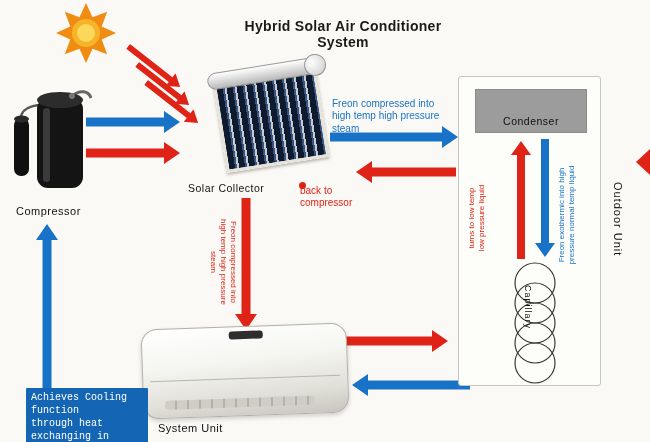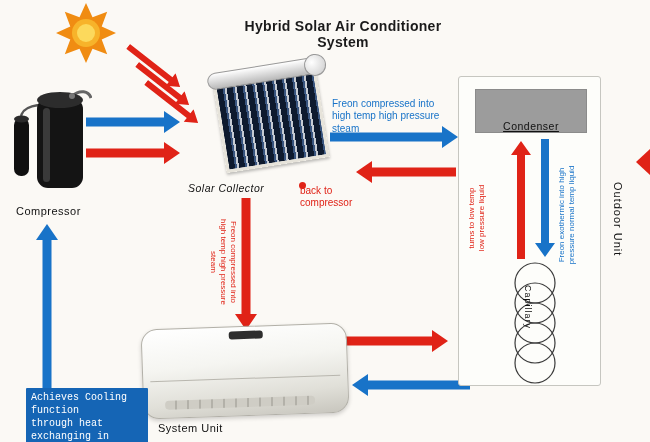--- a/index.html
+++ b/index.html
@@ -20,21 +20,21 @@
   .fs85{font-size:10px;}
   .dev-label{font-size:11px;color:#111;letter-spacing:.5px;}
   .vrot-ccw{transform:rotate(-90deg);transform-origin:0 0;}
   .vrot-cw{transform:rotate(90deg);transform-origin:0 0;}
   .vtext{writing-mode:vertical-rl;text-orientation:mixed;}
   .fill-red{fill:var(--red);}
   .fill-blue{fill:var(--blue);}
   .bluebox{background:var(--box_blue);color:#fff;padding:3px 5px;line-height:1.3;white-space:pre-line;border-radius:1px;font-family:Liberation Mono, monospace;}
   .title{font-size:14px;font-weight:bold;letter-spacing:.3px;color:#1a1a1a;text-align:center;}
   .outdoor-box{background:#fdfdfa;border:1px solid #c6c6c0;border-radius:3px;}
-  .condenser{background:var(--condenser_gray);display:flex;align-items:flex-end;justify-content:center;font-size:10.5px;color:#111;letter-spacing:.5px;border:1px solid #8b8b8b;text-decoration:underline;}
+  .condenser{background:var(--condenser_gray);display:flex;align-items:flex-end;justify-content:center;padding-bottom:5px;font-size:10.5px;color:#111;letter-spacing:.5px;border:1px solid #8b8b8b;}
 </style>
 </head>
 <body>
 
 <div id="canvas">
 
   <div class="abs title" style="left:218px;top:18px;width:250px;">Hybrid Solar Air Conditioner System</div>
 
   <svg class="abs" style="left:50px;top:0;" width="76" height="70">
     <polygon points="66,33 51.7,39.5 57.2,54.2 42.5,48.7 36,63 29.5,48.7 14.8,54.2 20.3,39.5 6,33 20.3,26.5 14.8,11.8 29.5,17.3 36,3 42.5,17.3 57.2,11.8 51.7,26.5" style="fill:var(--sun_orange);"></polygon>
@@ -63,21 +63,21 @@
     <circle cx="62" cy="12" r="3" fill="#777"></circle>
   </svg>
   <div class="abs dev-label" style="left:16px;top:205px;">Compressor</div>
 
   <div class="abs" style="left:214px;top:64px;width:120px;height:110px;transform:rotate(-9deg);">
     <div class="abs" style="left:5px;top:13px;width:104px;height:88px;border:3px solid #e6e3da;background:repeating-linear-gradient(90deg,#0e1a2e 0 6px,#38547e 6px 8px,#c6cbd3 8px 10px);box-shadow:0 2px 3px rgba(0,0,0,.25);"></div>
     <div class="abs" style="left:0;top:0;width:112px;height:17px;border-radius:9px;background:linear-gradient(180deg,#ffffff,#b9b9b9);border:1px solid #999;"></div>
     <div class="abs" style="left:98px;top:-3px;width:22px;height:22px;border-radius:50%;background:radial-gradient(circle at 35% 35%,#fff,#c9c9c9);border:1px solid #999;"></div>
   </div>
   <div class="abs" style="left:299px;top:182px;width:7px;height:7px;border-radius:50%;background:var(--red);"></div>
-  <div class="abs dev-label" style="left:188px;top:182px;font-size:10.5px;font-style:italic;">Solar Collector</div>
+  <div class="abs dev-label" style="left:188px;top:182px;font-size:10.5px;">Solar Collector</div>
 
   <svg class="abs" style="left:86px;top:111px;" width="94" height="22">
       <polygon class="fill-blue" points="0,6.5 78,6.5 78,0 94,11 78,22 78,15.5 0,15.5"></polygon>
     </svg>
   <svg class="abs" style="left:86px;top:142px;" width="94" height="22">
       <polygon class="fill-red" points="0,6.5 78,6.5 78,0 94,11 78,22 78,15.5 0,15.5"></polygon>
     </svg>
 
   <div class="abs txt blue-t fs85" style="left:332px;top:98px;">Freon compressed into
 high temp high pressure

